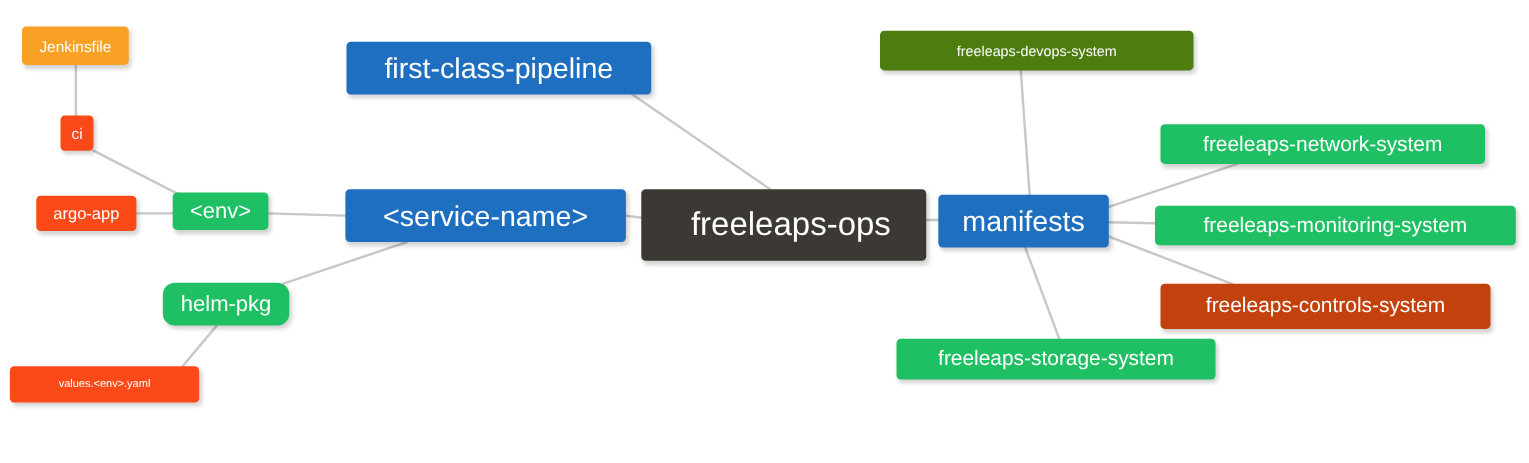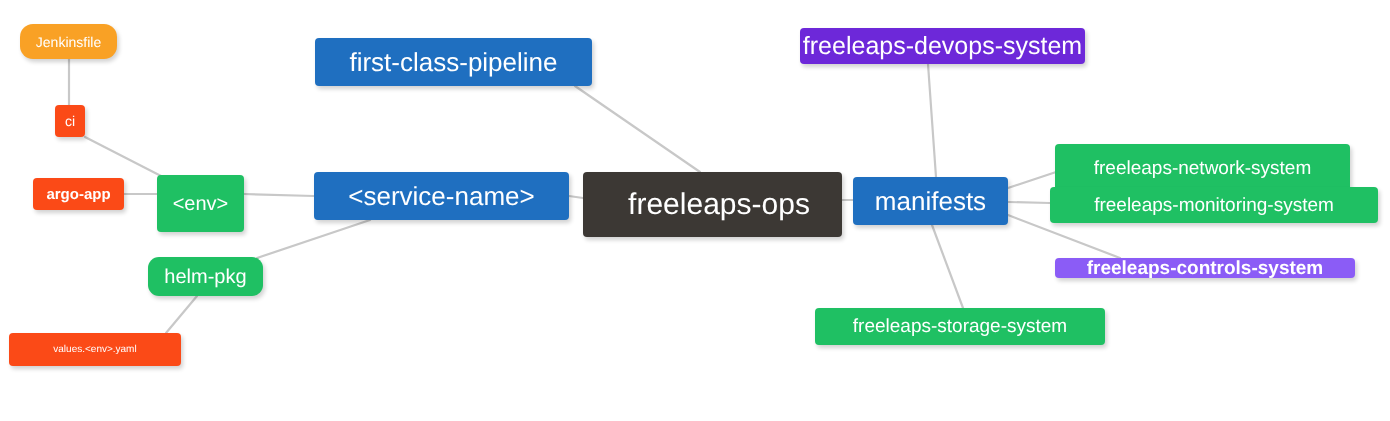--- a/index.html
+++ b/index.html
@@ -61,59 +61,59 @@
       <line x1="569" y1="196" x2="583" y2="198" stroke="#c8c8c8" stroke-width="2.2" stroke-linecap="round"></line>
       <line x1="575" y1="86" x2="700" y2="172" stroke="#c8c8c8" stroke-width="2.2" stroke-linecap="round"></line>
       <line x1="842" y1="200" x2="853" y2="200" stroke="#c8c8c8" stroke-width="2.2" stroke-linecap="round"></line>
       <line x1="936" y1="177" x2="928" y2="64" stroke="#c8c8c8" stroke-width="2.2" stroke-linecap="round"></line>
       <line x1="1008" y1="188" x2="1125" y2="149" stroke="#c8c8c8" stroke-width="2.2" stroke-linecap="round"></line>
       <line x1="1008" y1="202" x2="1050" y2="203" stroke="#c8c8c8" stroke-width="2.2" stroke-linecap="round"></line>
       <line x1="1008" y1="215" x2="1120" y2="258" stroke="#c8c8c8" stroke-width="2.2" stroke-linecap="round"></line>
       <line x1="932" y1="225" x2="963" y2="308" stroke="#c8c8c8" stroke-width="2.2" stroke-linecap="round"></line>
     </svg>
   <div id="node-layer">
-      <div class="mm-node" style="left: 20px; top: 24px; width: 97px; height: 35px; background: rgb(249, 161, 37); font-size: 14px; border-radius: 13px;">
+      <div class="mm-node" style="left: 20px; top: 24px; width: 97px; height: 35px; background: rgb(249, 161, 37); font-size: 14px;">
         <span class="mm-label">Jenkinsfile</span>
       </div>
       <div class="mm-node" style="left: 55px; top: 105px; width: 30px; height: 32px; background: rgb(251, 74, 23); font-size: 14px;">
         <span class="mm-label">ci</span>
       </div>
-      <div class="mm-node" style="left: 33px; top: 178px; width: 91px; height: 32px; background: rgb(251, 74, 23); font-size: 15px; font-weight: bold;">
+      <div class="mm-node" style="left: 33px; top: 178px; width: 91px; height: 32px; background: rgb(251, 74, 23); font-size: 15px;">
         <span class="mm-label">argo-app</span>
       </div>
-      <div class="mm-node" style="left: 157px; top: 175px; width: 87px; height: 57px; background: rgb(31, 192, 99); font-size: 20px;">
+      <div class="mm-node" style="left: 157px; top: 175px; width: 87px; height: 34px; background: rgb(31, 192, 99); font-size: 20px;">
         <span class="mm-label">&lt;env&gt;</span>
       </div>
       <div class="mm-node" style="left: 148px; top: 257px; width: 115px; height: 39px; background: rgb(31, 192, 99); font-size: 20px; border-radius: 11px;">
         <span class="mm-label">helm-pkg</span>
       </div>
       <div class="mm-node" style="left: 9px; top: 333px; width: 172px; height: 33px; background: rgb(251, 74, 23); font-size: 10px;">
         <span class="mm-label">values.&lt;env&gt;.yaml</span>
       </div>
       <div class="mm-node" style="left: 314px; top: 172px; width: 255px; height: 48px; background: rgb(31, 111, 192); font-size: 26px;">
         <span class="mm-label">&lt;service-name&gt;</span>
       </div>
       <div class="mm-node" style="left: 315px; top: 38px; width: 277px; height: 48px; background: rgb(31, 111, 192); font-size: 26px; text-align: right;">
         <span class="mm-label">first-class-pipeline</span>
       </div>
       <div class="mm-node" style="left: 583px; top: 172px; width: 259px; height: 65px; background: rgb(60, 56, 52); font-size: 30px; padding-left: 13px;">
         <span class="mm-label">freeleaps-ops</span>
       </div>
       <div class="mm-node" style="left: 853px; top: 177px; width: 155px; height: 48px; background: rgb(31, 111, 192); font-size: 26px;">
         <span class="mm-label">manifests</span>
       </div>
-      <div class="mm-node" style="left: 800px; top: 28px; width: 285px; height: 36px; background: #6d28d9; font-size: 25px;">
+      <div class="mm-node" style="left: 800px; top: 28px; width: 285px; height: 36px; background: #4d7c0f; font-size: 13px;">
         <span class="mm-label">freeleaps-devops-system</span>
       </div>
-      <div class="mm-node" style="left: 1055px; top: 113px; width: 295px; height: 49px; background: rgb(31, 192, 99); font-size: 19px; margin-top: 31px;">
+      <div class="mm-node" style="left: 1055px; top: 113px; width: 295px; height: 36px; background: rgb(31, 192, 99); font-size: 19px;">
         <span class="mm-label">freeleaps-network-system</span>
       </div>
       <div class="mm-node" style="left: 1050px; top: 187px; width: 328px; height: 36px; background: rgb(31, 192, 99); font-size: 19px;">
         <span class="mm-label">freeleaps-monitoring-system</span>
       </div>
-      <div class="mm-node" style="left: 1055px; top: 258px; width: 300px; height: 20px; background: #8b5cf6; font-size: 19px; font-weight: bold;">
+      <div class="mm-node" style="left: 1055px; top: 258px; width: 300px; height: 41px; background: #c2410c; font-size: 19px;">
         <span class="mm-label">freeleaps-controls-system</span>
       </div>
       <div class="mm-node" style="left: 815px; top: 308px; width: 290px; height: 37px; background: rgb(31, 192, 99); font-size: 19px;">
         <span class="mm-label">freeleaps-storage-system</span>
       </div>
     </div>
 </div>
 
 </body></html>

